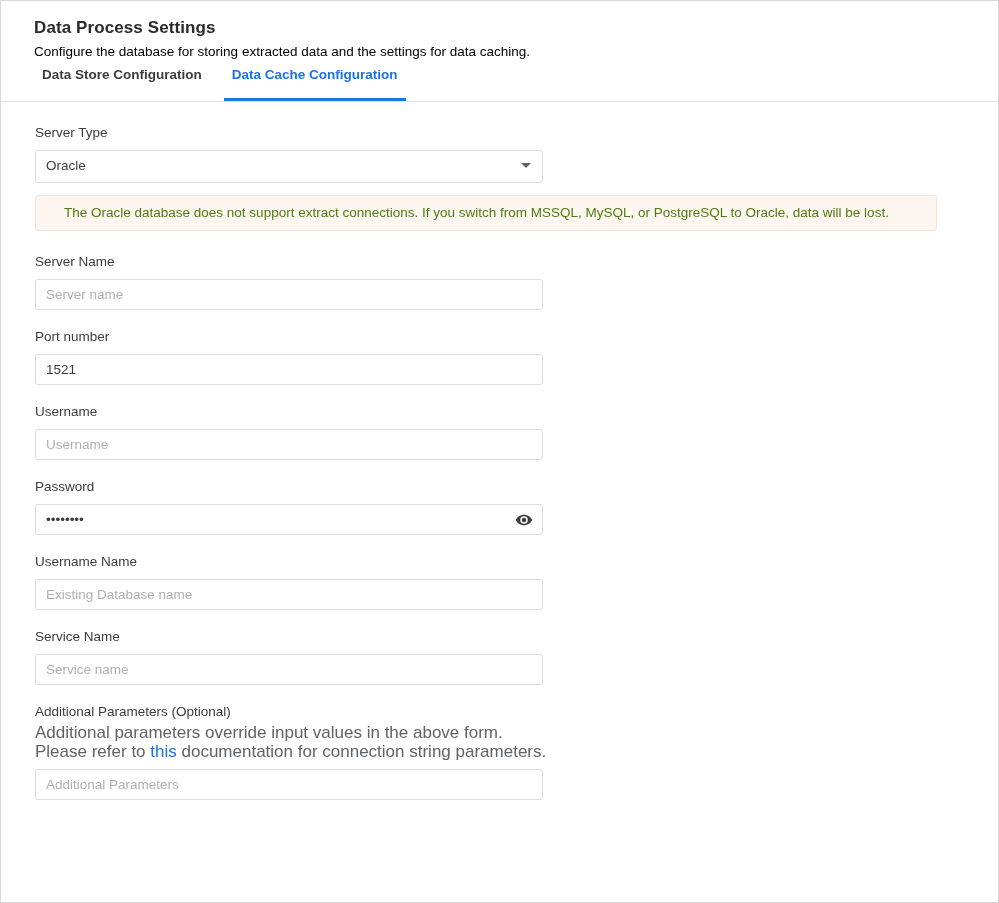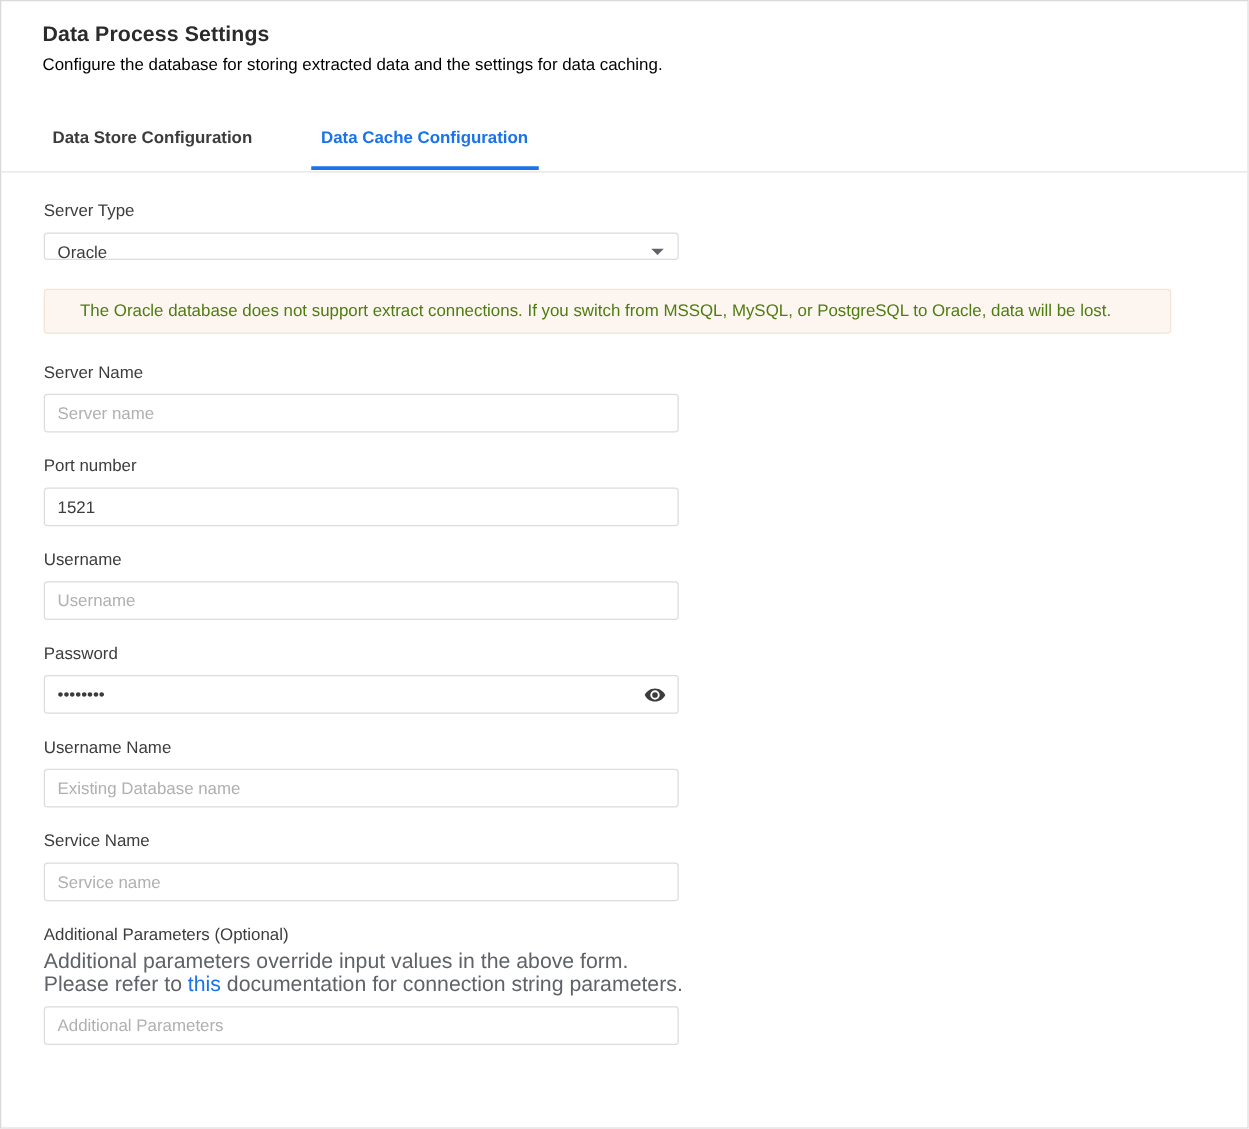--- a/index.html
+++ b/index.html
@@ -31,28 +31,26 @@
     margin: 0;
     line-height: 22px;
   }
   .page-subtitle {
     font-size: 13.5px;
     color: #000000;
     margin: 4px 0 0 0;
     line-height: 18px;
   }
   .tabs {
-    margin-top: 36px;
     border-bottom: 1px solid #e3e3e3;
     height: 41px;
     display: flex;
-    align-items: flex-start;
+    align-items: center;
     padding-left: 33px;
     box-sizing: border-box;
-    gap: 25px;
   }
   .tab {
     font-size: 13.5px;
     font-weight: bold;
     color: #3c3c3c;
     padding: 4px 8px 14px 8px;
     cursor: pointer;
     line-height: 18px;
     border-bottom: 3px solid transparent;
     margin-right: 14px;
@@ -95,21 +93,21 @@
   input.text-input::placeholder {
     color: #b0b0b0;
   }
   .select-wrap {
     position: relative;
     width: 508px;
     height: 31px;
   }
   .select-box {
     width: 508px;
-    height: 22px;
+    height: 33px;
     box-sizing: border-box;
     border: 1px solid #dcdcdc;
     border-radius: 3px;
     background: #fff;
     font-size: 13.5px;
     color: #3c3c3c;
     line-height: 29px;
     padding: 0 28px 0 10px;
     cursor: pointer;
   }

